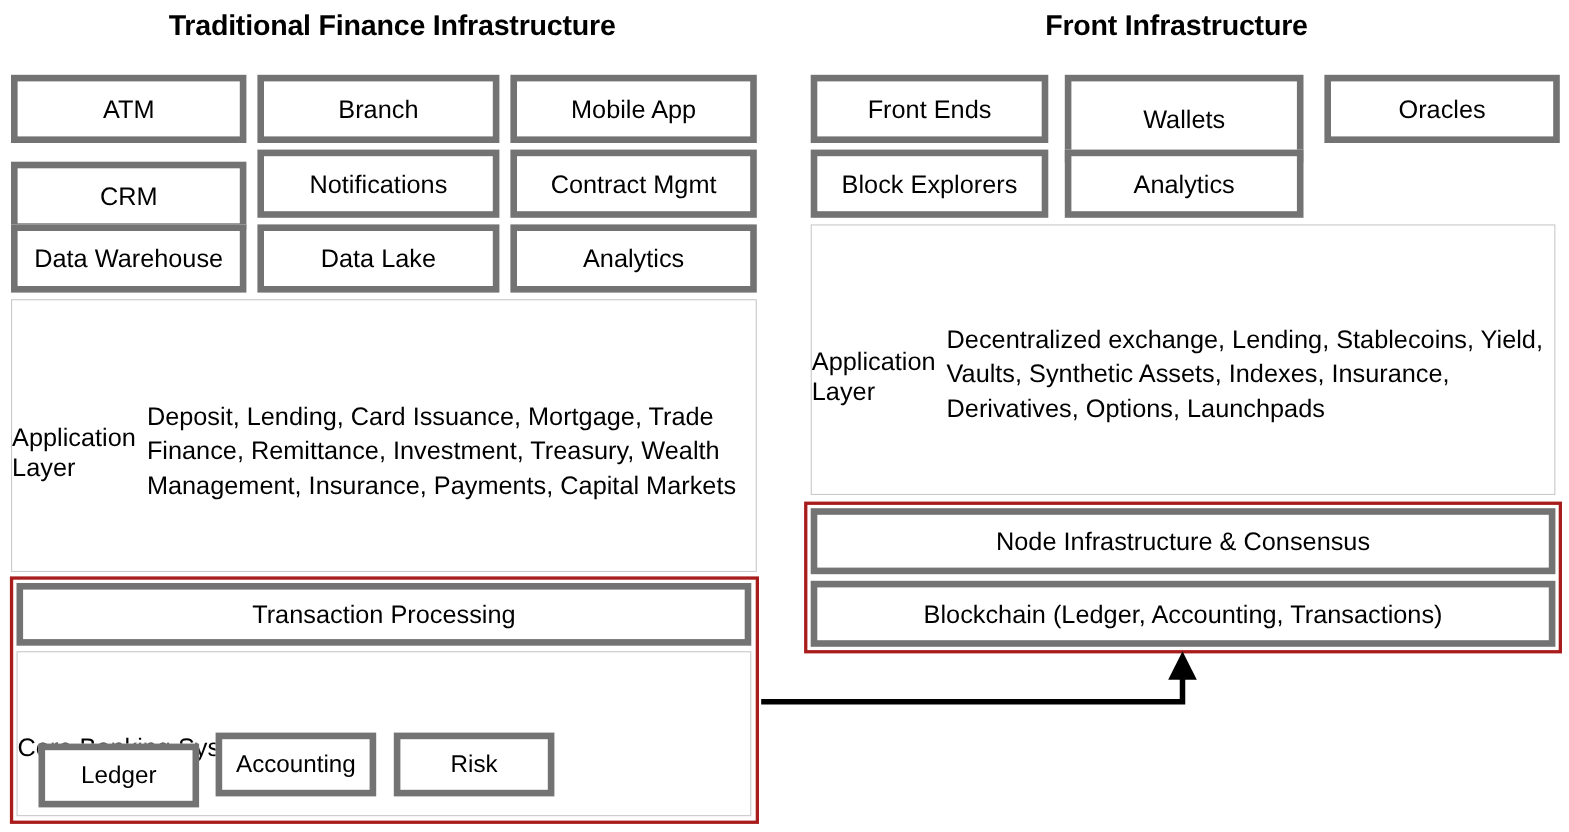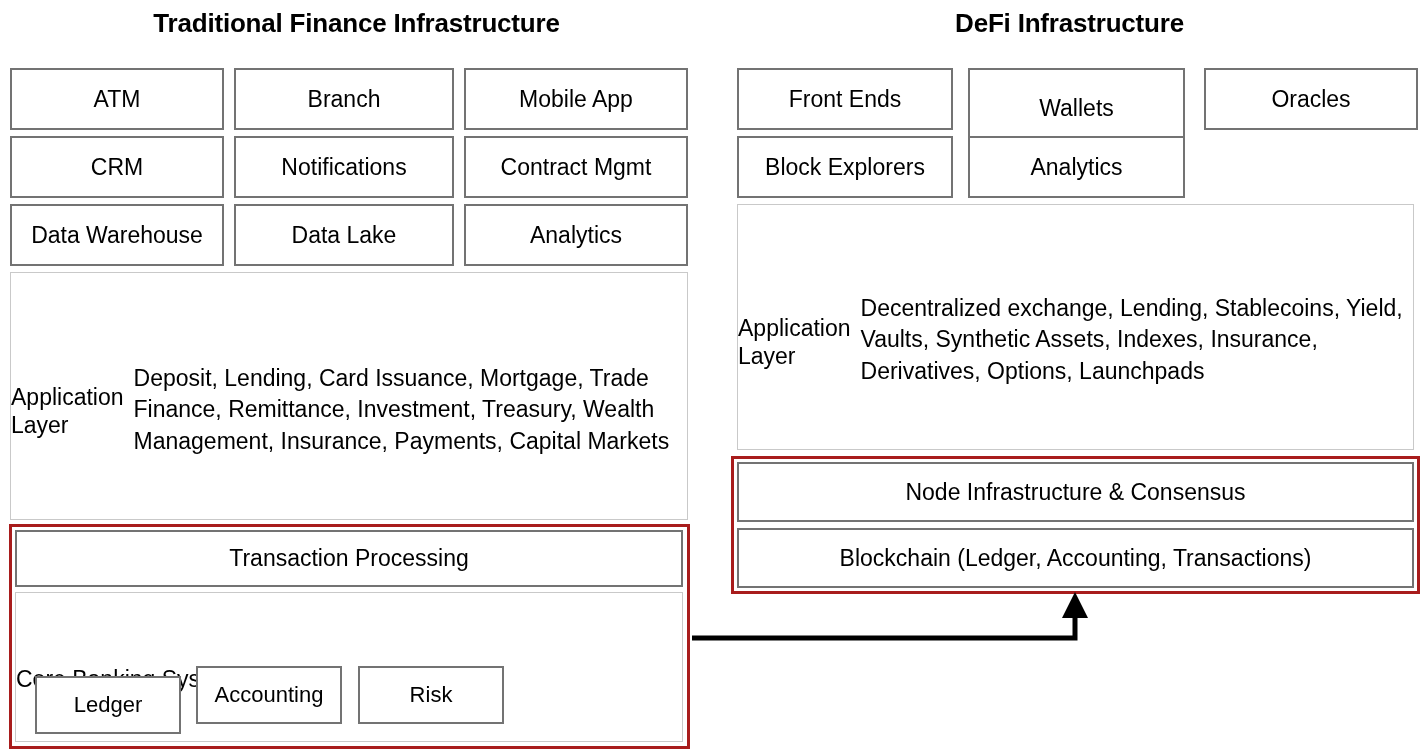--- a/index.html
+++ b/index.html
@@ -38,21 +38,21 @@
     font-weight: bold;
     letter-spacing: -0.2px;
     color: #000;
     font-family: "Liberation Sans", sans-serif;
   }
 
   
   .box {
     position: absolute;
     box-sizing: border-box;
-    border: 2px solid #737373;
+    border: 6px solid #737373;
     background: #ffffff;
     display: flex;
     align-items: center;
     justify-content: center;
     text-align: center;
     font-size: 23px;
     line-height: 1.22;
     color: #000;
     padding: 0 4px;
   }
@@ -108,21 +108,21 @@
 <div id="diagram">
 
   <div class="column" id="col-tradfi">
 
     <div class="col-title">Traditional Finance Infrastructure</div>
 
     <div class="box" style="left:10px;  top:68px; width:214px; height:62px;">ATM</div>
     <div class="box" style="left:234px; top:68px; width:220px; height:62px;">Branch</div>
     <div class="box" style="left:464px; top:68px; width:224px; height:62px;">Mobile App</div>
 
-    <div class="box" style="left:10px;  top:136px; width:214px; height:62px;">CRM</div>
+    <div class="box" style="left:10px;  top:147px; width:214px; height:62px;">CRM</div>
     <div class="box" style="left:234px; top:136px; width:220px; height:62px;">Notifications</div>
     <div class="box" style="left:464px; top:136px; width:224px; height:62px;">Contract Mgmt</div>
 
     <div class="box" style="left:10px;  top:204px; width:214px; height:62px;">Data Warehouse</div>
     <div class="box" style="left:234px; top:204px; width:220px; height:62px;">Data Lake</div>
     <div class="box" style="left:464px; top:204px; width:224px; height:62px;">Analytics</div>
 
     <div class="app-box" style="left:10px; top:272px; width:678px; height:248px;">
       <div class="app-title" style="margin-top:32px;">Application Layer</div>
       <div class="app-body" style="margin-top:28px;">Deposit, Lending, Card Issuance, Mortgage, Trade Finance, Remittance, Investment, Treasury, Wealth Management, Insurance, Payments, Capital Markets</div>
@@ -136,21 +136,21 @@
 
     <div class="box small" style="left:35px;  top:666px; width:146px; height:58px;margin-top:10px;">Ledger</div>
     <div class="box small" style="left:196px; top:666px; width:146px; height:58px;">Accounting</div>
     <div class="box small" style="left:358px; top:666px; width:146px; height:58px;">Risk</div>
 
     <div class="red-frame" style="left:9px; top:524px; width:681px; height:225px;"></div>
   </div>
 
   <div class="column" id="col-defi">
 
-    <div class="col-title">DeFi Infrastructure</div>
+    <div class="col-title">Front Infrastructure</div>
 
     <div class="box" style="left:24px;  top:68px; width:216px; height:62px;">Front Ends</div>
     <div class="box" style="left:255px; top:68px; width:217px; height:80px;">Wallets</div>
     <div class="box" style="left:491px; top:68px; width:214px; height:62px;">Oracles</div>
 
     <div class="box" style="left:24px;  top:136px; width:216px; height:62px;">Block Explorers</div>
     <div class="box" style="left:255px; top:136px; width:217px; height:62px;">Analytics</div>
 
     <div class="app-box" style="left:24px; top:204px; width:677px; height:246px;">
       <div class="app-title" style="margin-top:32px;">Application Layer</div>

